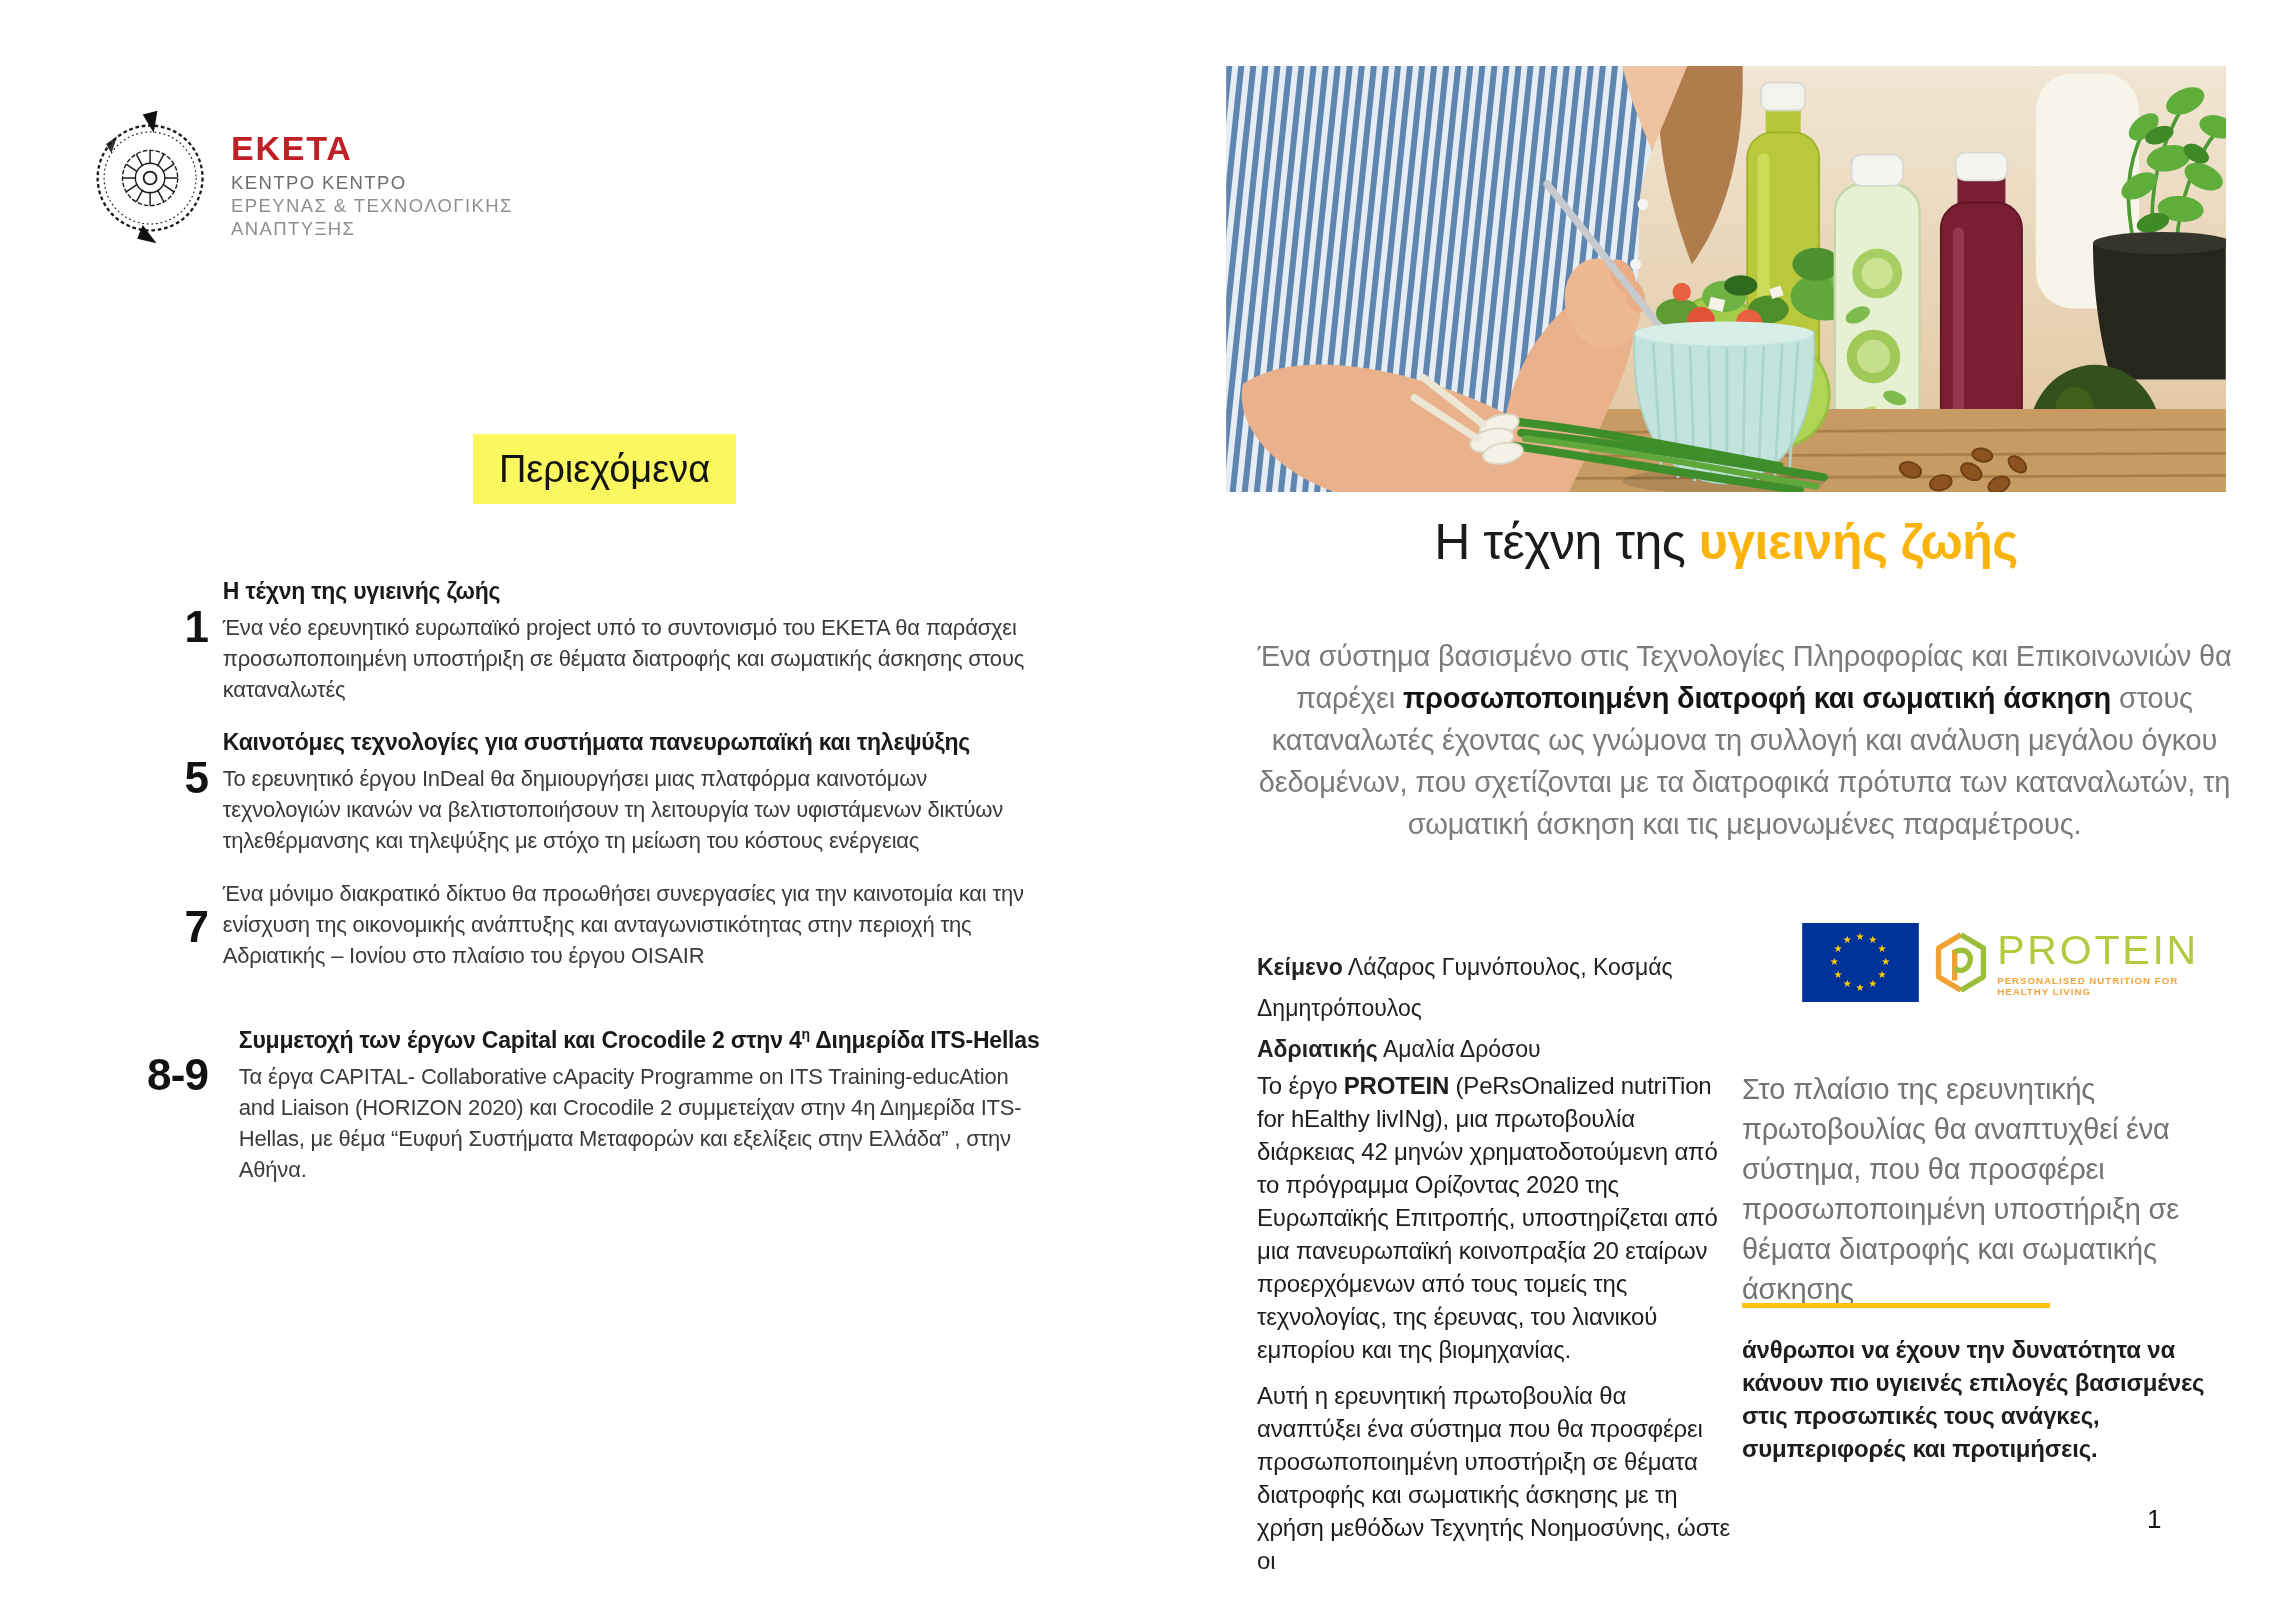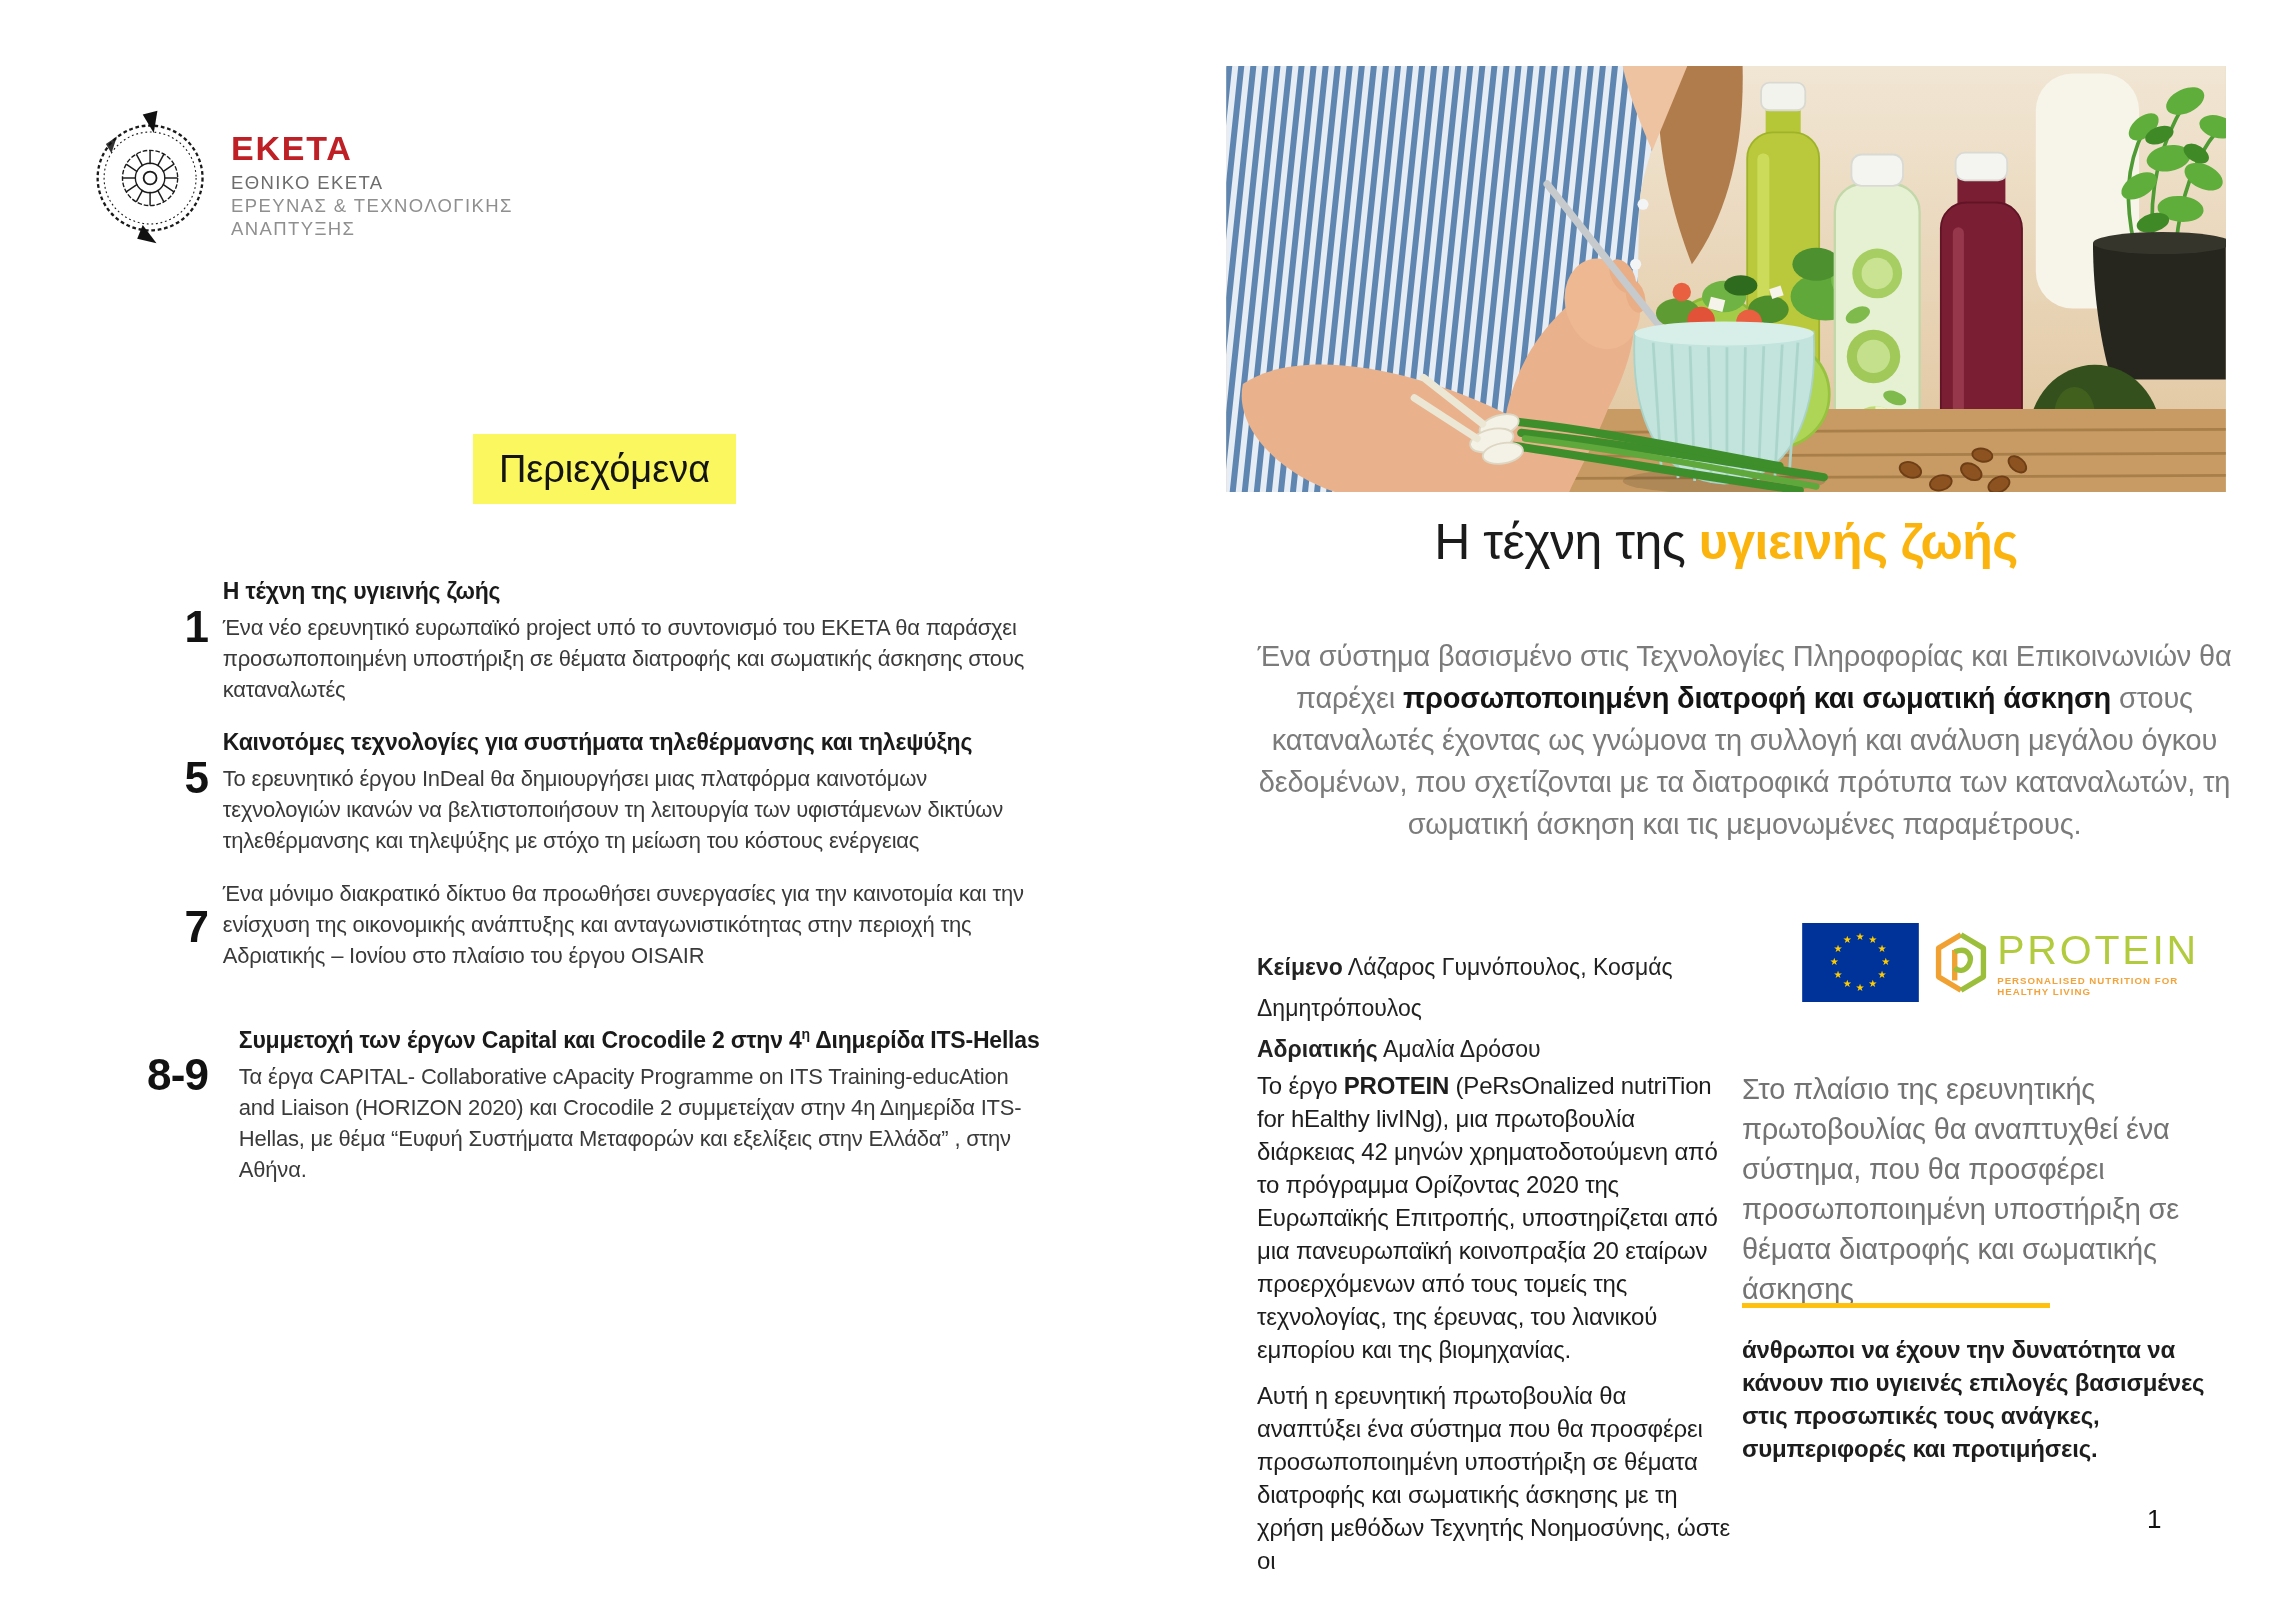--- a/index.html
+++ b/index.html
@@ -92,41 +92,41 @@
             <line x1="51" y1="49" x2="58" y2="62"></line>
         </g>
       </g>
       <path d="M58 6 L74 2 L70 26 Z" fill="#111"></path>
       <path d="M58 126 L73 146 L52 141 Z" fill="#111"></path>
       <path d="M18 38 L30 30 L24 48 Z" fill="#111" opacity="0.85"></path>
     </svg>
   </div>
   <div class="abs logo-text">
     <div class="logo-acronym">ΕΚΕΤΑ</div>
-    <div class="logo-line first">ΕΘΝΙΚΟ ΕΚΕΤΑ</div>
+    <div class="logo-line first">ΚΕΝΤΡΟ ΚΕΝΤΡΟ</div>
     <div class="logo-line">ΕΡΕΥΝΑΣ &amp; ΤΕΧΝΟΛΟΓΙΚΗΣ</div>
     <div class="logo-line">ΑΝΑΠΤΥΞΗΣ</div>
   </div>
 
   <div class="abs contents-box">
     <span>Περιεχόμενα</span>
   </div>
 
   <div class="abs toc-entry toc-1">
     <div class="toc-num">1</div>
     <div class="toc-body">
       <div class="toc-title">Η τέχνη της υγιεινής ζωής</div>
       <div class="toc-summary">Ένα νέο ερευνητικό ευρωπαϊκό project υπό το συντονισμό του ΕΚΕΤΑ θα παράσχει προσωποποιημένη υποστήριξη σε θέματα διατροφής και σωματικής άσκησης στους καταναλωτές</div>
     </div>
   </div>
 
   <div class="abs toc-entry toc-2">
     <div class="toc-num">5</div>
     <div class="toc-body">
-      <div class="toc-title">Καινοτόμες τεχνολογίες για συστήματα τηλεθέρμανσης και τηλεψύξης</div>
+      <div class="toc-title">Καινοτόμες τεχνολογίες για συστήματα πανευρωπαϊκή και τηλεψύξης</div>
       <div class="toc-summary">Το ερευνητικό έργου InDeal θα δημιουργήσει μιας πλατφόρμα καινοτόμων τεχνολογιών ικανών να βελτιστοποιήσουν τη λειτουργία των υφιστάμενων δικτύων τηλεθέρμανσης και τηλεψύξης με στόχο τη μείωση του κόστους ενέργειας</div>
     </div>
   </div>
 
   <div class="abs toc-entry toc-3">
     <div class="toc-num">7</div>
     <div class="toc-body">
       <div class="toc-summary">Ένα μόνιμο διακρατικό δίκτυο θα προωθήσει συνεργασίες για την καινοτομία και την ενίσχυση της οικονομικής ανάπτυξης και ανταγωνιστικότητας στην περιοχή της Αδριατικής – Ιονίου στο πλαίσιο του έργου OISAIR</div>
     </div>
   </div>

